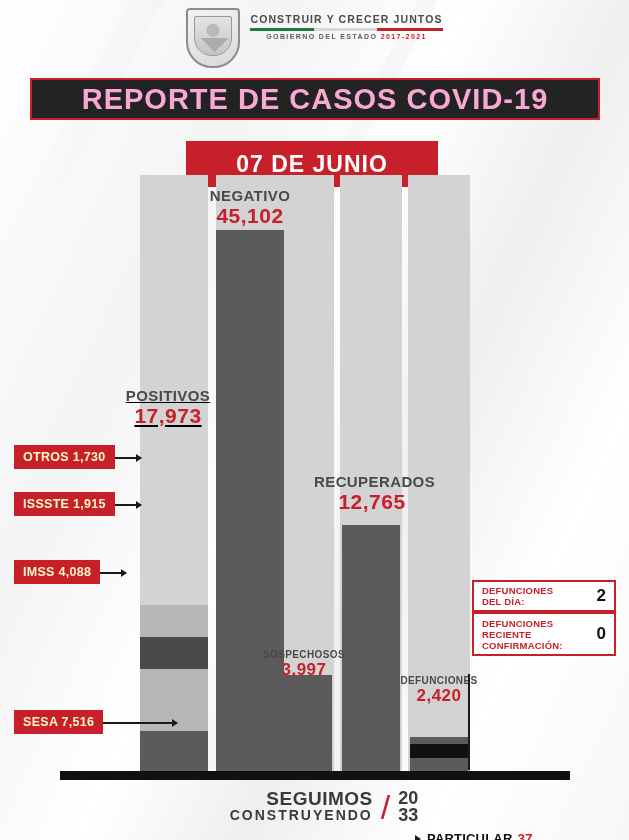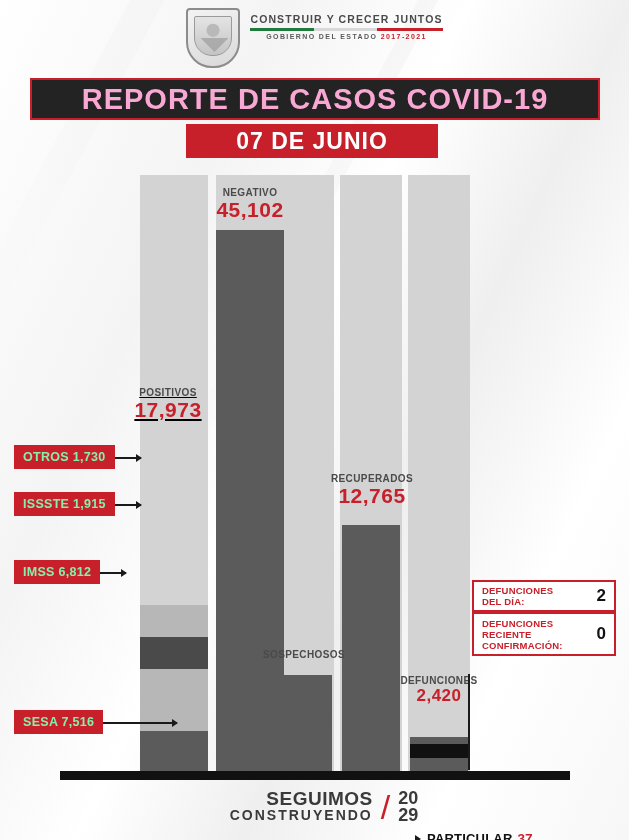--- a/index.html
+++ b/index.html
@@ -78,44 +78,44 @@
   .title-banner {
     position: absolute; left: 30px; top: 78px; width: 570px; height: 42px;
     background: #232323; border: 2px solid #c8202b;
     display: flex; align-items: center; justify-content: center;
   }
   .title-banner span {
     color: #f9a8d4; font-size: 29px; font-weight: 700; letter-spacing: 1px;
     font-family: "Liberation Sans", sans-serif;
   }
   .date-banner {
-    position: absolute; left: 186px; top: 124px; width: 252px; height: 34px;
+    position: absolute; left: 186px; top: 141px; width: 252px; height: 46px;
     background: #c8202b; display: flex; align-items: center; justify-content: center;
   }
   .date-banner span { color: #fff; font-size: 23px; font-weight: 700; letter-spacing: 1px; }
 
   
   .chart { position: absolute; left: 0; top: 165px; width: 629px; height: 615px; }
   .col-bg { position: absolute; background: #d3d3d3; }
   .bar { position: absolute; background: #5b5b5b; }
   .bar-seg { position: absolute; width: 100%; }
 
   .baseline {
     position: absolute; left: 60px; top: 606px; width: 510px; height: 9px; background: #111;
   }
 
   .lbl { position: absolute; text-align: center; }
-  .lbl .t { color: #4a4a4a; font-size: 10px; font-weight: 700; letter-spacing: .4px; }
+  .lbl .t { color: #4a4a4a; font-size: 15px; font-weight: 700; letter-spacing: .4px; }
   .lbl .v { color: #c8202b; font-size: 21px; font-weight: 700; letter-spacing: .5px; }
   .lbl.small .t { font-size: 10px; }
   .lbl.small .v { font-size: 17px; }
 
   
   .tag {
-    position: absolute; height: 24px; background: #c8202b; color: #86efac;
+    position: absolute; height: 24px; background: #c8202b; color: #fef9c3;
     display: flex; align-items: center; padding: 0 9px;
     font-size: 12.5px; font-weight: 700; letter-spacing: .3px; white-space: nowrap;
   }
   .tag .connector {
     position: absolute; right: -26px; top: 50%; width: 26px; height: 2px; background: #1a1a1a;
   }
   .tag .connector::after {
     content:""; position: absolute; right: -1px; top: -3px; width: 0; height: 0;
     border-left: 6px solid #1a1a1a; border-top: 4px solid transparent; border-bottom: 4px solid transparent;
   }
@@ -224,40 +224,41 @@
     <div class="lbl" style="left:112px; top:222px; width:112px;text-decoration:underline;">
       <div class="t">POSITIVOS</div>
       <div class="v">17,973</div>
     </div>
     <div class="lbl" style="left:194px; top:22px; width:112px;">
       <div class="t">NEGATIVO</div>
       <div class="v">45,102</div>
     </div>
     <div class="lbl small" style="left:246px; top:484px; width:116px;">
       <div class="t">SOSPECHOSOS</div>
+      <div class="v">3,997</div>
     </div>
     <div class="lbl" style="left:314px; top:308px; width:116px;">
       <div class="t">RECUPERADOS</div>
       <div class="v">12,765</div>
     </div>
     <div class="lbl small" style="left:382px; top:510px; width:114px;">
       <div class="t">DEFUNCIONES</div>
       <div class="v">2,420</div>
     </div>
 
     <div class="tag" style="left:14px; top:280px;">
       <span>OTROS 1,730</span>
       <span class="connector"></span>
     </div>
     <div class="tag" style="left:14px; top:327px;">
       <span>ISSSTE 1,915</span>
       <span class="connector"></span>
     </div>
     <div class="tag" style="left:14px; top:395px;">
-      <span>IMSS 6,812</span>
+      <span>IMSS 4,088</span>
       <span class="connector"></span>
     </div>
     <div class="tag" style="left:14px; top:533px;margin-top:12px;">
       <span>SESA 7,516</span>
       <span class="connector" style="width:74px; right:-74px;"></span>
     </div>
 
     <div class="dbox" style="left:472px; top:415px; width:144px; height:32px;">
       <div class="dl" style="white-space: pre-line;">DEFUNCIONES
 DEL DÍA:</div>
@@ -283,16 +284,16 @@
   </div>
 
   <div class="footer">
     <div class="f1">
       <div class="a">SEGUIMOS</div>
       <div class="b">CONSTRUYENDO</div>
     </div>
     <div class="slash">/</div>
     <div class="f2">
       <div>20</div>
-      <div>29</div>
+      <div>33</div>
     </div>
   </div>
 </div>
 
 </body></html>

